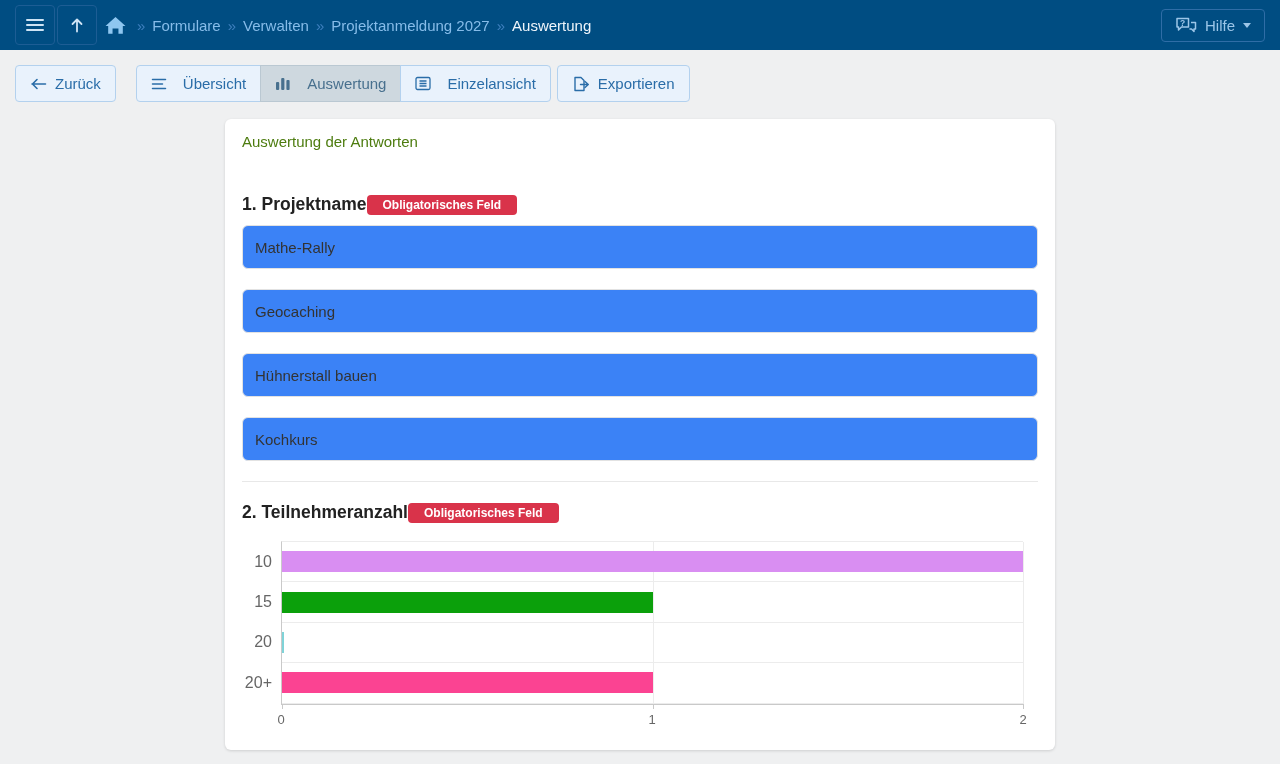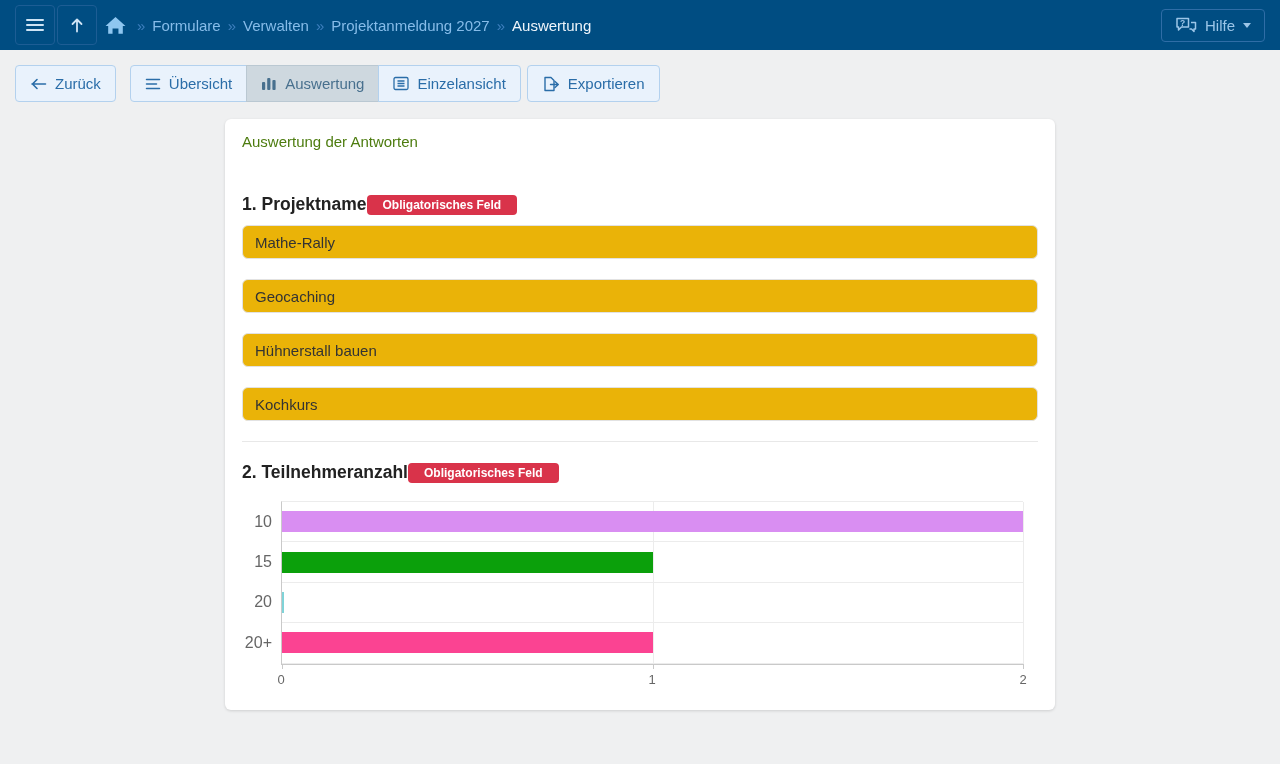--- a/index.html
+++ b/index.html
@@ -67,23 +67,23 @@
     padding: 0 14px;
     background: #e9f2fc;
     border: 1px solid #b3d1ee;
     border-radius: 4px;
     color: #2a6da8;
     font-size: 15px;
     font-family: inherit;
     cursor: pointer;
     white-space: nowrap;
   }
-  .btn-back { margin-right: 14px; }
+  .btn-back { margin-right: 20px; }
   .btn-group { display: inline-flex; }
-  .btn-group .btn { border-radius: 0; margin-left: -1px; }
+  .btn-group .btn { border-radius: 0; margin-left: -1px; gap: 16px; }
   .btn-group .btn:first-child { border-radius: 4px 0 0 4px; margin-left: 0; }
   .btn-group .btn:last-child { border-radius: 0 4px 4px 0; }
   .btn.active {
     background: #ced8df;
     border-color: #bac8d2;
     color: #48708e;
   }
   .btn-export { margin-left: 6px; }
 
   
@@ -104,23 +104,23 @@
   .badge-required {
     background: #d9334a;
     color: #ffffff;
     font-size: 12px;
     font-weight: bold;
     padding: 4px 16px;
     border-radius: 4px;
     line-height: 1;
   }
   .answer-box {
-    height: 34px;
+    height: 44px;
     display: flex; align-items: center;
-    background: #eab308;
+    background: #3b82f6;
     border: 1px solid #e2e2e2;
     border-radius: 6px;
     padding: 0 12px;
     font-size: 15px;
     color: #333;
     margin-top: 10px;
     margin-bottom: 20px;
   }
   .answer-box + .answer-box, .answers .answer-box:not(:first-child) { margin-top: 0; }
   .divider { border: none; border-top: 1px solid #e8e8e8; margin: 0 0 20px 0; }

